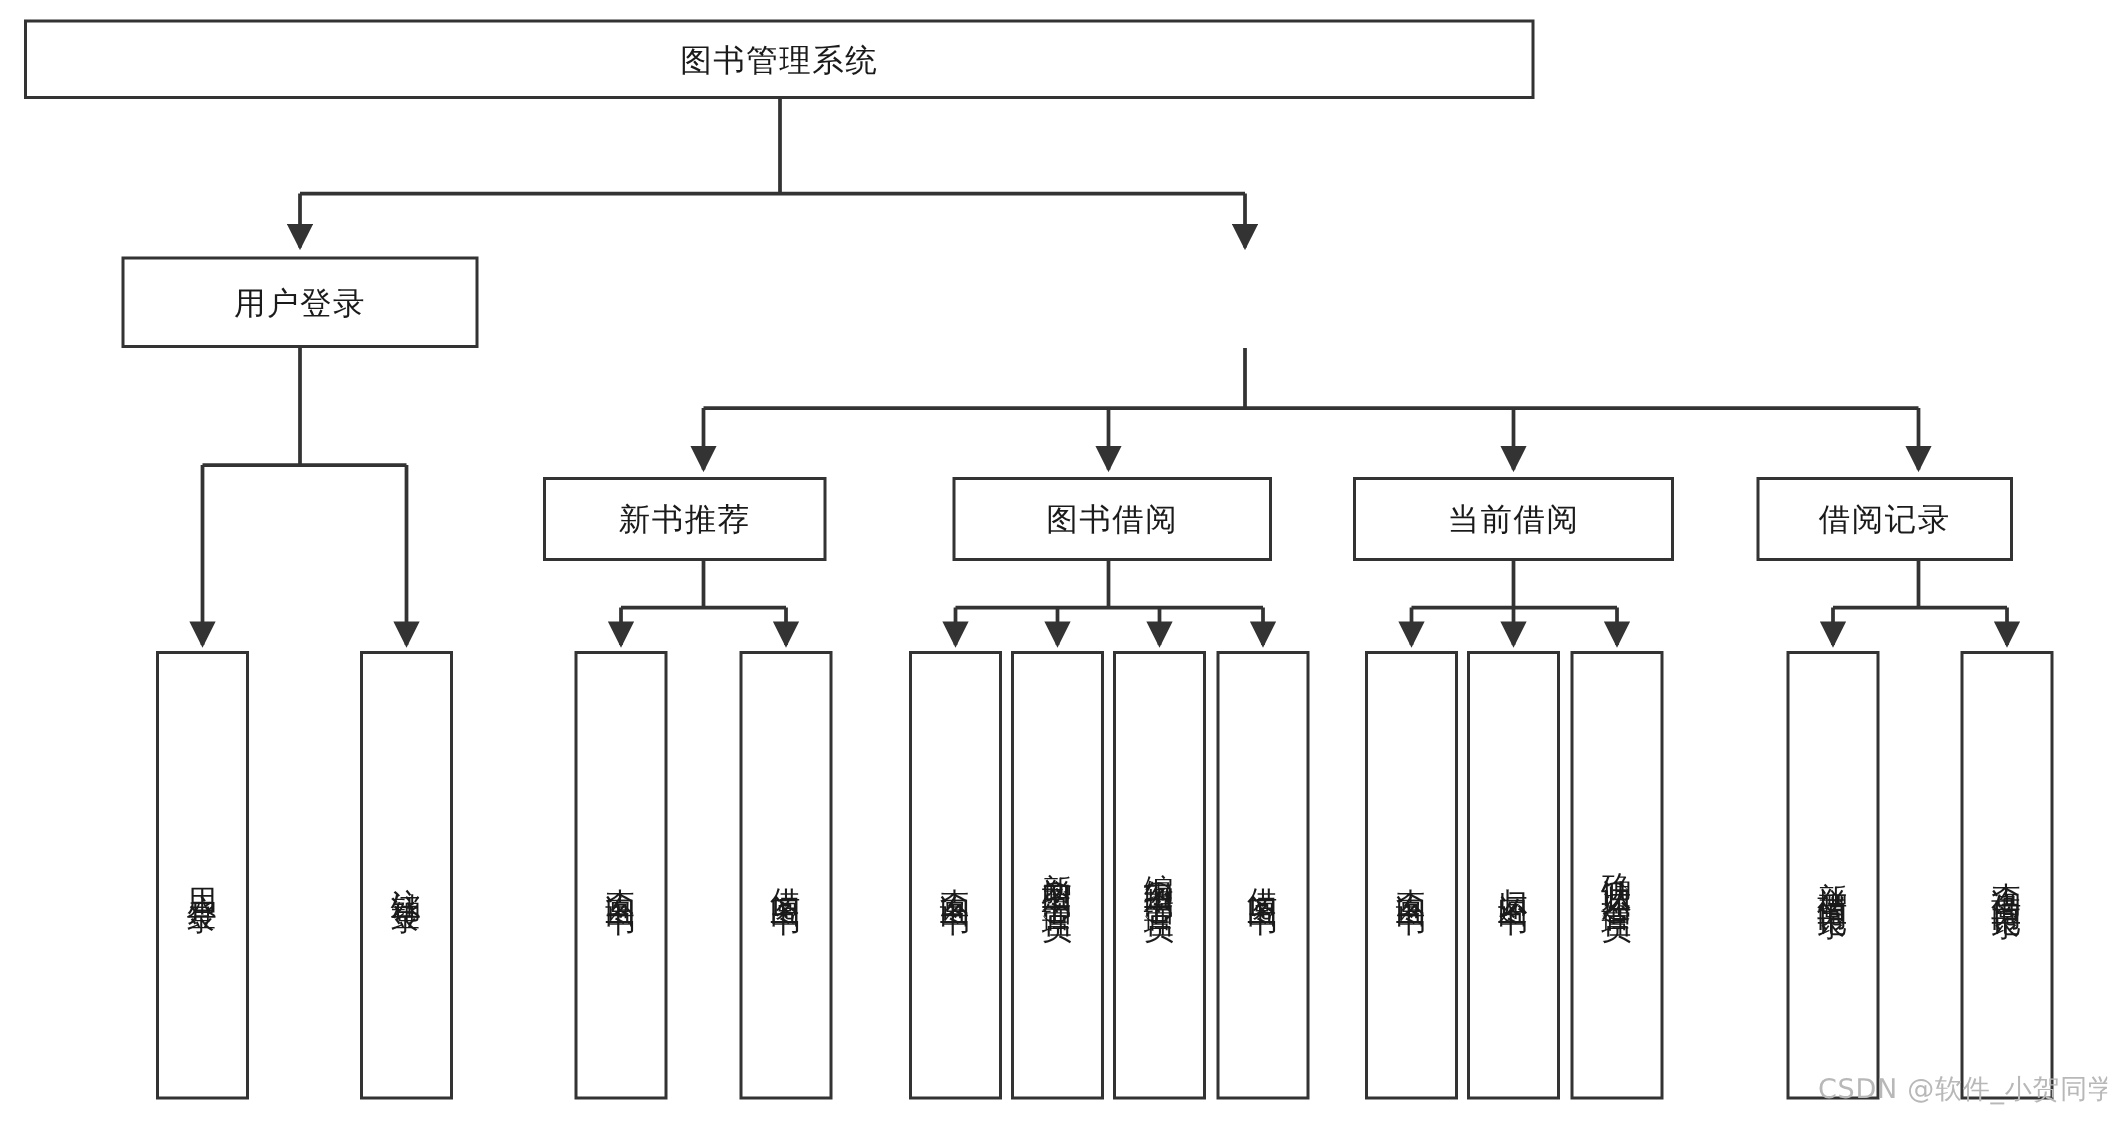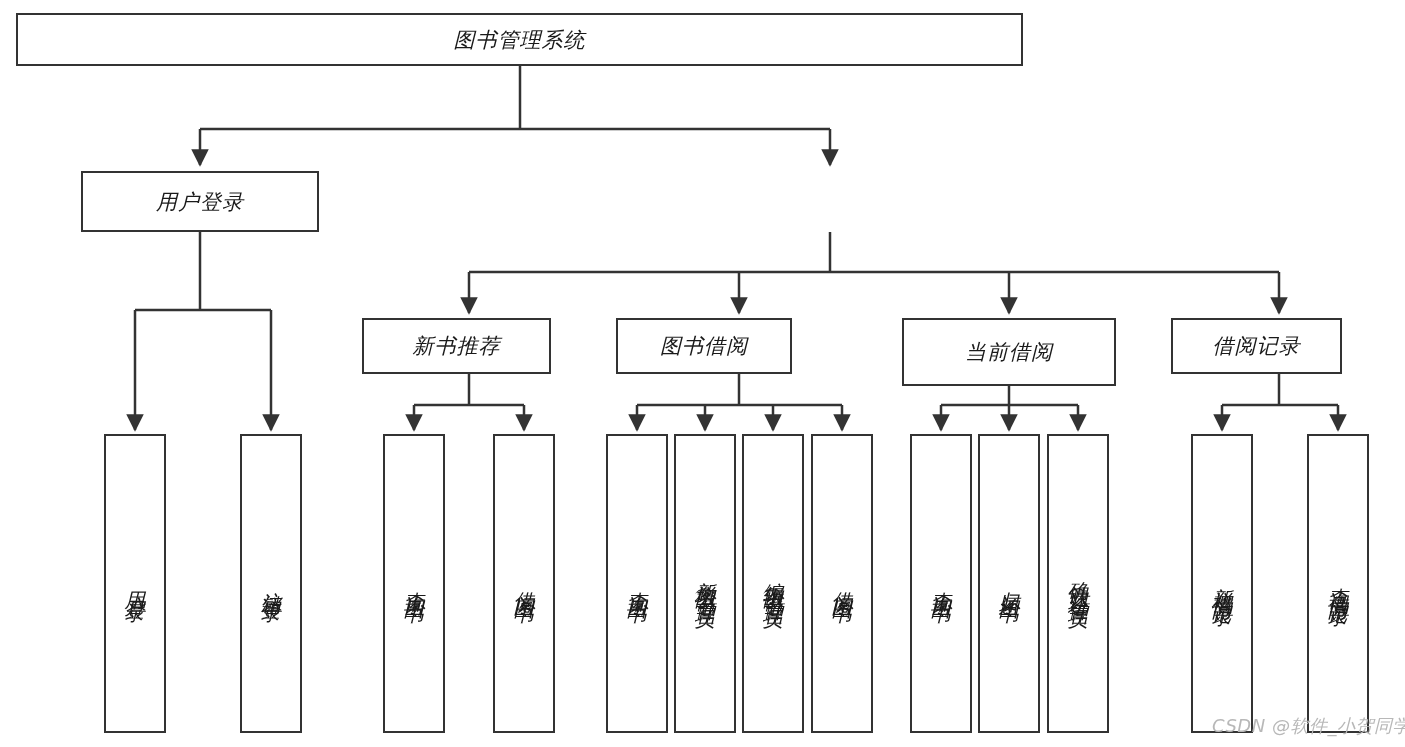--- a/index.html
+++ b/index.html
@@ -10,21 +10,20 @@
   }
   body {
     font-family: "DejaVu Sans", "Liberation Sans", sans-serif;
   }
   #canvas {
     position: relative;
     width: 1405px;
     height: 747px;
     background: #ffffff;
     overflow: hidden;
-    font-style: italic;
   }
   svg#wires {
     position: absolute;
     left: 0;
     top: 0;
     width: 1405px;
     height: 747px;
     pointer-events: none;
   }
   .node {
@@ -121,22 +120,22 @@
       <path d="M 1222 405 L 1222 430" marker-end="url(#arrow)"></path>
       <path d="M 1338 405 L 1338 430" marker-end="url(#arrow)"></path>
     </g>
   </svg>
 
   <div class="node h" style="left:16px; top:13px; width:1007px; height:53px;">图书管理系统</div>
 
   <div class="node h" style="left:81px; top:171px; width:238px; height:61px;">用户登录</div>
 
   <div class="node h" style="left:362px; top:318px; width:189px; height:56px;">新书推荐</div>
-  <div class="node h" style="left:616px; top:318px; width:176px; height:56px;">图书借阅</div>
-  <div class="node h" style="left:902px; top:318px; width:214px; height:68px;">当前借阅</div>
+  <div class="node h" style="left:635px; top:318px; width:213px; height:56px;">图书借阅</div>
+  <div class="node h" style="left:902px; top:318px; width:214px; height:56px;">当前借阅</div>
   <div class="node h" style="left:1171px; top:318px; width:171px; height:56px;">借阅记录</div>
 
   <div class="node v" style="left:104px; top:434px; width:62px; height:299px;">
     <span class="vtext">用户登录</span>
   </div>
   <div class="node v" style="left:240px; top:434px; width:62px; height:299px;">
     <span class="vtext">注销登录</span>
   </div>
 
   <div class="node v" style="left:383px; top:434px; width:62px; height:299px;">

